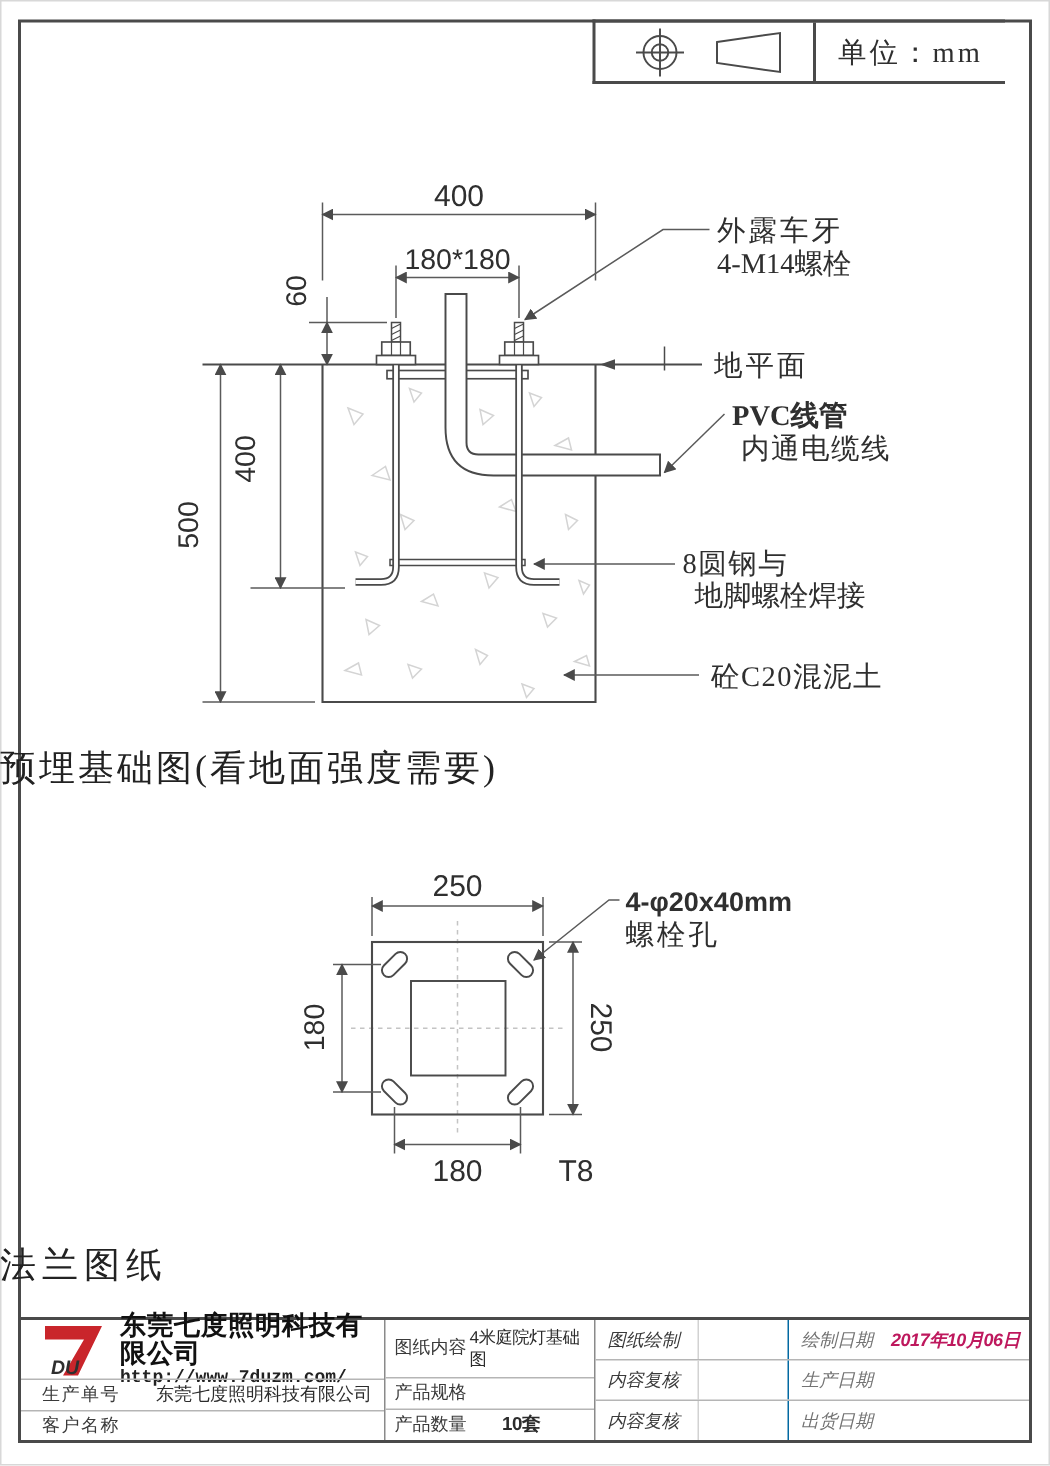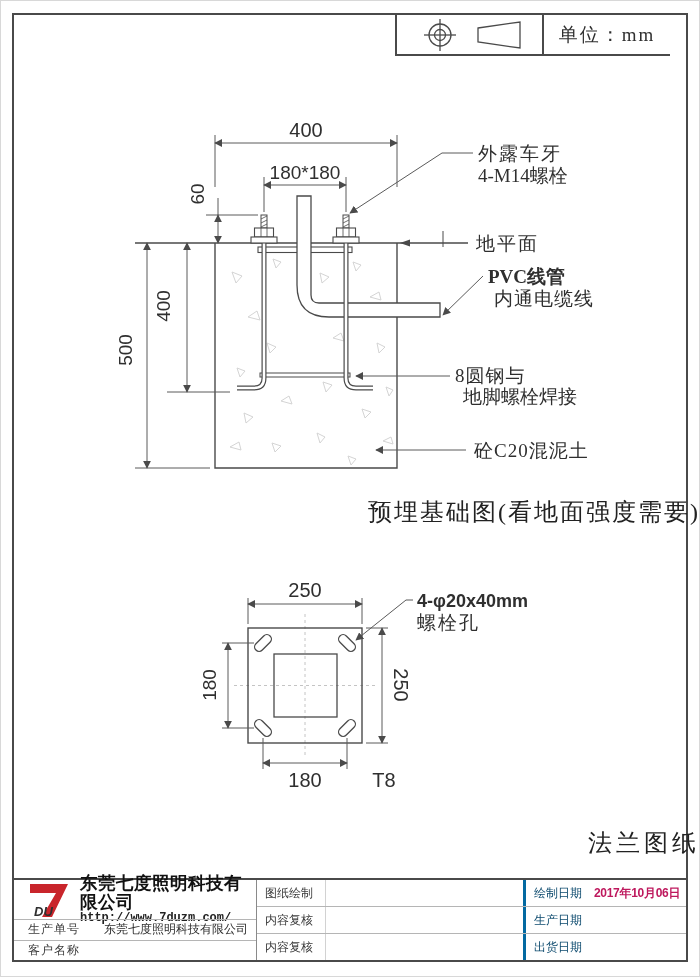--- a/index.html
+++ b/index.html
@@ -14,44 +14,44 @@
   
   .unit-box{position:absolute;left:395px;top:13px;width:275px;height:43px;
     border-left:2px solid #4a4a4a;border-bottom:2px solid #4a4a4a;border-top:2px solid #4a4a4a;
     box-sizing:border-box;display:flex;}
   .sym-cell{width:147px;height:100%;border-right:2px solid #4a4a4a;box-sizing:border-box;
     display:flex;align-items:center;justify-content:center;}
   .unit-cell{flex:1;display:flex;align-items:center;justify-content:center;
     font-size:19px;color:#2f2f2f;letter-spacing:2px;font-family:"Liberation Serif",serif;}
   svg text{font-family:"Liberation Sans",sans-serif;fill:#2f2f2f;}
   svg text.cjk{font-family:"Liberation Serif",serif;}
-  .caption{position:absolute;left:0;width:700px;text-align:right;
+  .caption{position:absolute;left:0;width:700px;text-align:left;
     font-family:"Liberation Serif",serif;color:#222;font-size:24px;letter-spacing:2px;}
   
   .tb{position:absolute;left:12px;top:878px;width:676px;height:84px;
     border:2px solid #4a4a4a;box-sizing:border-box;display:flex;background:#fff;
     color:#333;font-size:12px;}
   .tb-a{width:242px;display:flex;flex-direction:column;}
   .tb-b{width:140px;display:flex;flex-direction:column;border-left:1px solid #8a8a8a;box-sizing:border-box;}
   .tb-c{flex:1;display:flex;flex-direction:column;border-left:1px solid #8a8a8a;box-sizing:border-box;}
   .tb-a1{height:39px;display:flex;align-items:center;padding-left:12px;}
   .tb-row{flex:1;display:flex;align-items:center;border-top:1px solid #b5b5b5;}
   .tb-row .lbl{width:76px;padding-left:14px;letter-spacing:1px;color:#3a3a3a;flex:none;}
   .tb-row .val{flex:1;color:#2c2c2c;}
   .tb-b .tb-row{border-top:none;}
   .tb-b .tb-row + .tb-row{border-top:1px solid #b5b5b5;}
   .tb-b .tb-row:first-child{flex:1.86;}
   .tb-b .lbl{width:50px;padding-left:6px;letter-spacing:0;flex:none;color:#3a3a3a;}
   .tb-b .val{flex:1;font-size:11.5px;letter-spacing:-0.3px;}
   .tb-b .val.qty{font-weight:bold;font-size:12.5px;text-align:center;padding-right:14px;}
-  .tb-c .tb-row{border-top:none;}
+  .tb-c .tb-row{border-top:none;font-style:italic;}
   .tb-c .tb-row + .tb-row{border-top:1px solid #b5b5b5;}
   .tb-c .c-l1{width:60px;padding-left:8px;flex:none;color:#3a3a3a;}
   .tb-c .c-v1{flex:1;border-left:1px solid #d2d2d2;align-self:stretch;}
-  .tb-c .c-l2{width:60px;padding-left:8px;flex:none;color:#0c4a6e;border-left:3px solid #0369a1;align-self:stretch;display:flex;align-items:center;}
+  .tb-c .c-l2{width:60px;padding-left:8px;flex:none;color:#737373;border-left:1px solid #0369a1;align-self:stretch;display:flex;align-items:center;}
   .tb-c .c-v2{width:92px;flex:none;font-weight:600;color:#be185d;letter-spacing:-0.3px;}
   .co-name{font-weight:bold;font-size:17.5px;color:#111;letter-spacing:0.5px;line-height:19px;}
   .co-url{font-weight:bold;font-size:12px;color:#222;line-height:13px;font-family:Liberation Mono, monospace;}
   .logo{margin-right:8px;flex:none;}
 </style>
 </head>
 <body>
 
 <div class="frame"></div>
 
@@ -263,20 +263,34 @@
     <div class="tb-row">
       <span class="lbl">生产单号</span>
       <span class="val">东莞七度照明科技有限公司</span>
     </div>
     <div class="tb-row">
       <span class="lbl">客户名称</span>
       <span class="val"></span>
     </div>
   </div>
 
+  <div class="tb-b">
+    <div class="tb-row">
+      <span class="lbl">图纸内容</span>
+      <span class="val">4米庭院灯基础图</span>
+    </div>
+    <div class="tb-row">
+      <span class="lbl">产品规格</span>
+      <span class="val"></span>
+    </div>
+    <div class="tb-row">
+      <span class="lbl">产品数量</span>
+      <span class="val qty">10套</span>
+    </div>
+  </div>
 
   <div class="tb-c">
     <div class="tb-row">
       <span class="c-l1">图纸绘制</span>
       <span class="c-v1"></span>
       <span class="c-l2">绘制日期</span>
       <span class="c-v2">2017年10月06日</span>
     </div>
     <div class="tb-row">
       <span class="c-l1">内容复核</span>

